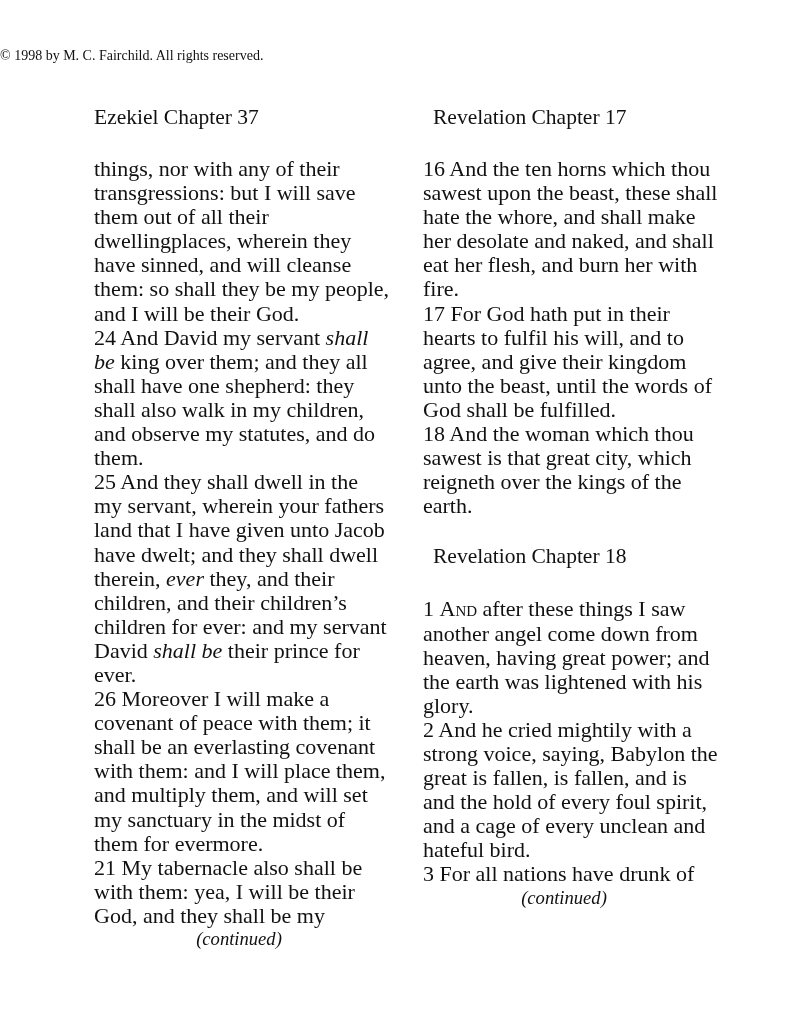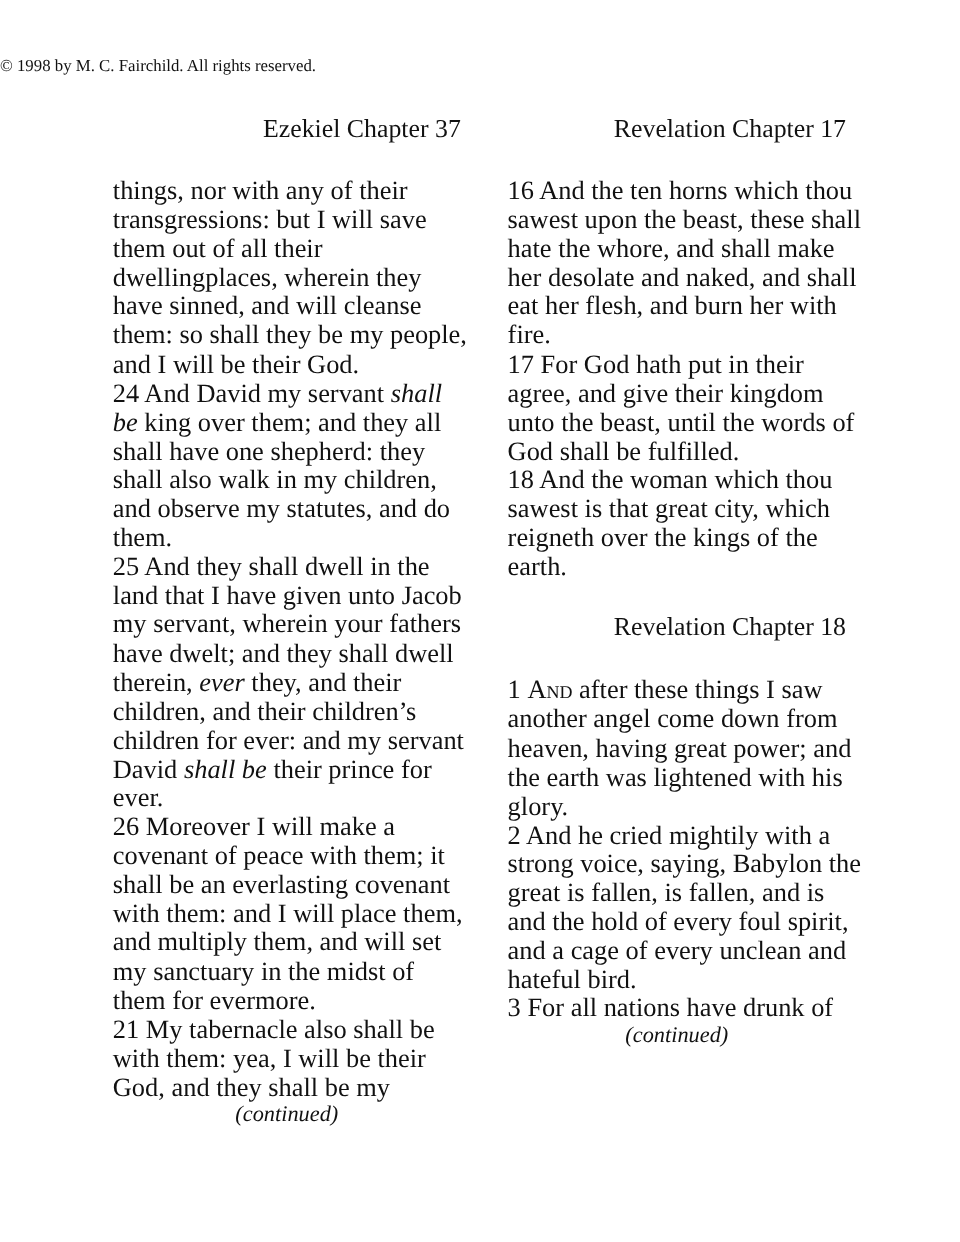--- a/index.html
+++ b/index.html
@@ -3,21 +3,21 @@
 <meta charset="utf-8">
 <style>
   html, body { margin: 0; padding: 0; background: #ffffff; }
   body { width: 800px; height: 1035px; position: relative; overflow: hidden;
          font-family: "Liberation Serif", "DejaVu Serif", serif; color: #111; }
   .copyright { position: absolute; top: 47px; left: 0; width: 800px; 
                font-size: 14px; line-height: 18px; }
   .col { position: absolute; width: 320px; }
   .col-left { left: 94px; top: 92px; }
   .col-right { left: 423px; top: 92px; }
-  .chapter-title { font-size: 21.5px; line-height: 30px; text-align: right; margin: 0; font-weight: normal; width: 300px; }
+  .chapter-title { font-size: 21.5px; line-height: 30px; text-align: left; margin: 10px; font-weight: normal; width: 300px; }
   .col-left .chapter-title { width: 290px; margin-left: 0px; }
   .col-right .chapter-title { width: 282px; }
   .body-text { margin-top: 25px; font-size: 22px; line-height: 24.1px; }
   .line { white-space: nowrap; display: block; }
   .ch2 { margin-top: 23px; }
   .ch2 .body-text { margin-top: 26px; }
   .cont { display: block; font-style: italic; text-align: center; font-size: 18.6px; line-height: 22px; }
   .col-left .cont { width: 290px; }
   .col-right .cont { width: 282px; }
   i { font-style: italic; margin-top: 21px; }
@@ -38,22 +38,22 @@
       <span class="line">have sinned, and will cleanse</span>
       <span class="line">them: so shall they be my people,</span>
       <span class="line">and I will be their God.</span>
       <span class="line">24 And David my servant <i>shall</i></span>
       <span class="line"><i>be</i> king over them; and they all</span>
       <span class="line">shall have one shepherd: they</span>
       <span class="line">shall also walk in my children,</span>
       <span class="line">and observe my statutes, and do</span>
       <span class="line">them.</span>
       <span class="line">25 And they shall dwell in the</span>
+      <span class="line">my servant, wherein your fathers</span>
       <span class="line">land that I have given unto Jacob</span>
-      <span class="line">my servant, wherein your fathers</span>
       <span class="line">have dwelt; and they shall dwell</span>
       <span class="line">therein, <i>ever</i> they, and their</span>
       <span class="line">children, and their children’s</span>
       <span class="line">children for ever: and my servant</span>
       <span class="line">David <i>shall be</i> their prince for</span>
       <span class="line">ever.</span>
       <span class="line">26 Moreover I will make a</span>
       <span class="line">covenant of peace with them; it</span>
       <span class="line">shall be an everlasting covenant</span>
       <span class="line">with them: and I will place them,</span>
@@ -70,20 +70,21 @@
 <div class="col col-right">
   <h2 class="chapter-title">Revelation Chapter 17</h2>
   <div class="body-text">
       <span class="line">16 And the ten horns which thou</span>
       <span class="line">sawest upon the beast, these shall</span>
       <span class="line">hate the whore, and shall make</span>
       <span class="line">her desolate and naked, and shall</span>
       <span class="line">eat her flesh, and burn her with</span>
       <span class="line">fire.</span>
       <span class="line">17 For God hath put in their</span>
+      <span class="line">hearts to fulfil his will, and to</span>
       <span class="line">agree, and give their kingdom</span>
       <span class="line">unto the beast, until the words of</span>
       <span class="line">God shall be fulfilled.</span>
       <span class="line">18 And the woman which thou</span>
       <span class="line">sawest is that great city, which</span>
       <span class="line">reigneth over the kings of the</span>
       <span class="line">earth.</span>
     </div>
   <div class="ch2">
     <h2 class="chapter-title">Revelation Chapter 18</h2>

